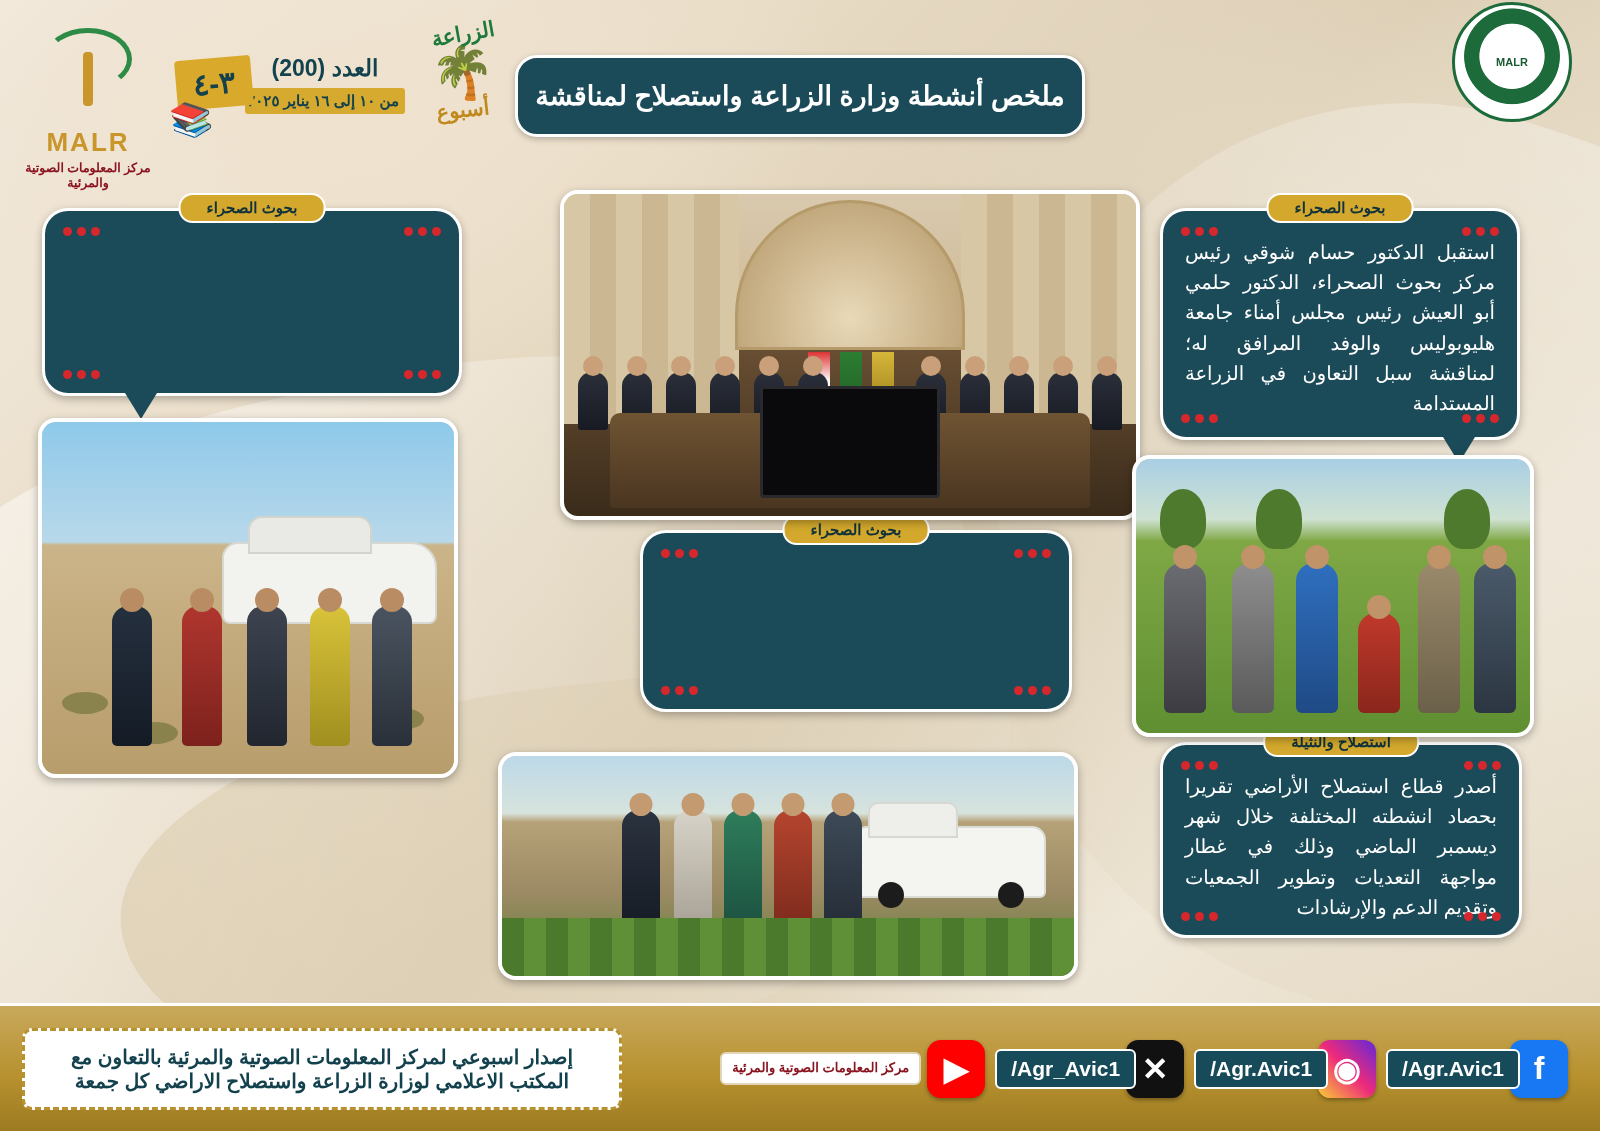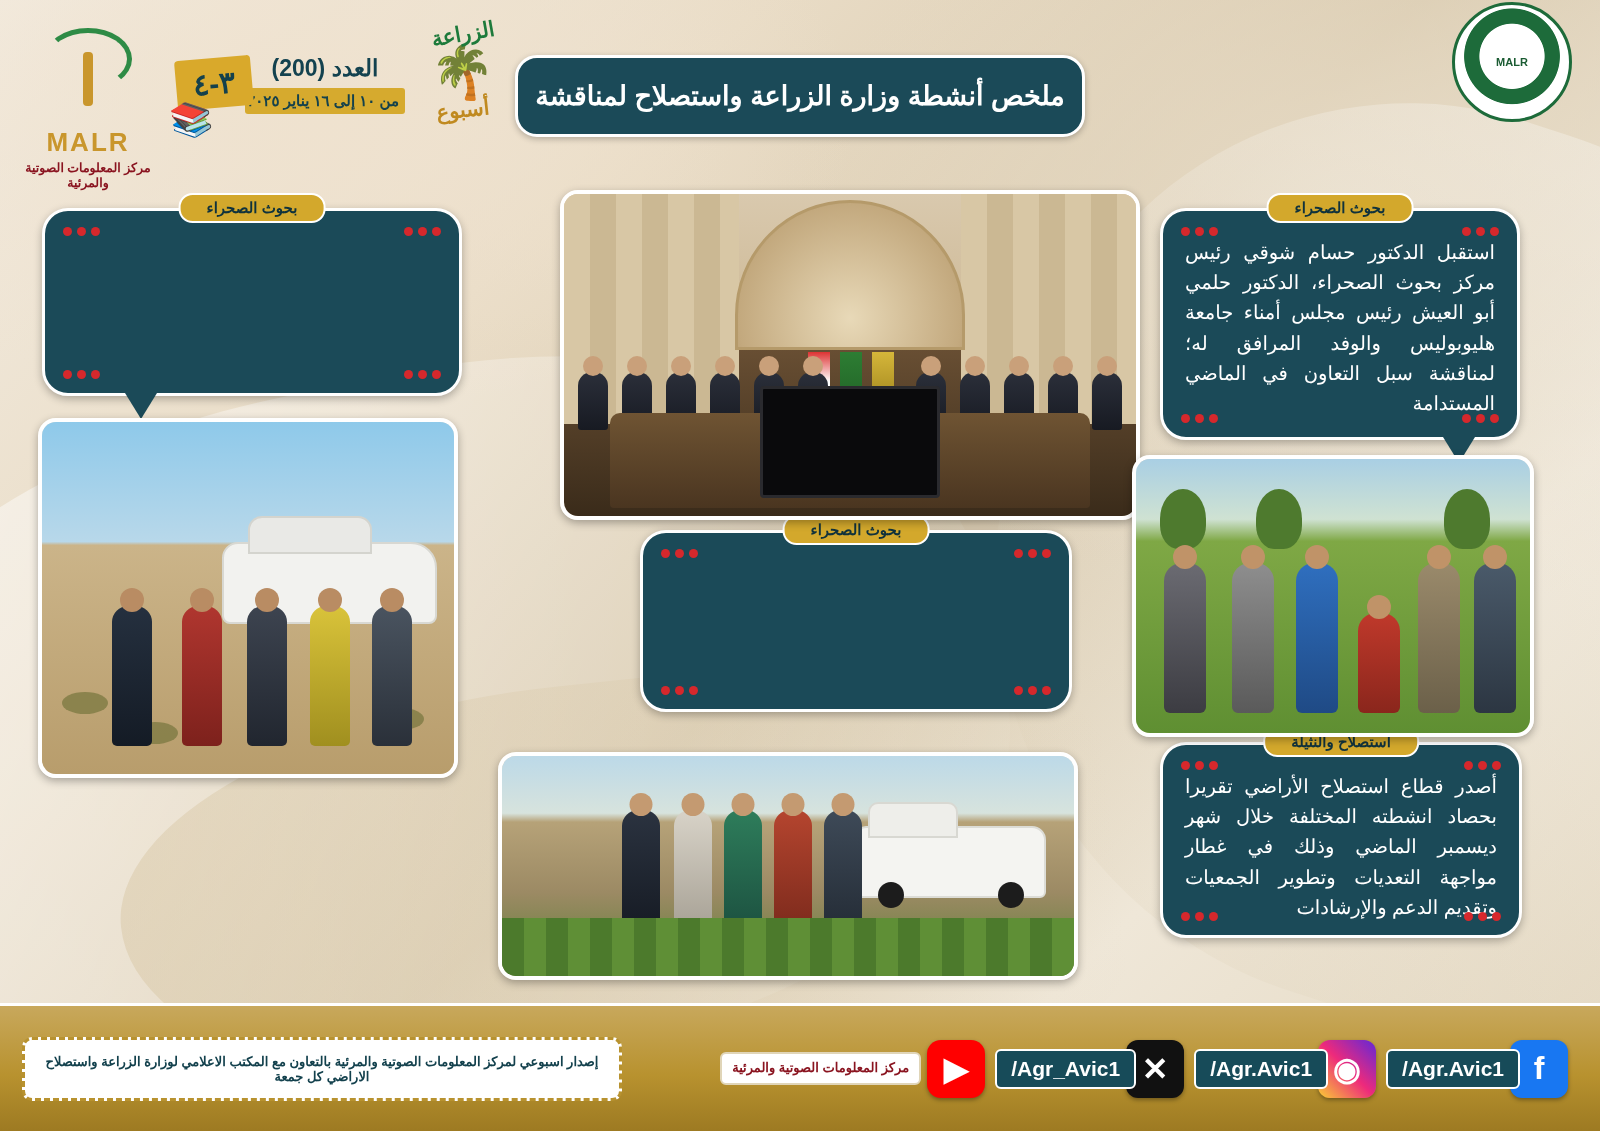--- a/index.html
+++ b/index.html
@@ -230,21 +230,21 @@
     border: 2px solid #fff;
   }
   .avic-footer-mark {
     background: #fff; border: 2px solid #e0d5b8; border-radius: 6px;
     color: #8a1420; font-weight: bold; font-size: 13px; padding: 6px 10px;
     line-height: 1.25; text-align: center; margin-right: 6px;
   }
   .footer-note {
     margin-left: 22px; margin-right: auto;
     background: #fff; border: 3px dashed #b8922f; border-radius: 10px;
-    color: #13414d; font-weight: bold; font-size: 13px;
+    color: #13414d; font-weight: bold; font-size: 20px;
     padding: 14px 18px; direction: rtl; max-width: 600px; text-align: center;
   }
 
   .logo-badge {
     width: 100%; height: 120px; border-radius: 50%;
     background: radial-gradient(circle at 50% 45%, #ffffff 38%, #1d6b3a 39%, #1d6b3a 56%, #ffffff 57%);
     border: 3px solid #1d6b3a; position: relative;
   }
   .logo-badge .inner {
     position: absolute; left: 50%; top: 50%; transform: translate(-50%,-50%);
@@ -333,21 +333,21 @@
   <div class="dots d-tr">
       <span></span>
       <span></span>
       <span></span>
     </div>
   <div class="dots d-tl">
       <span></span>
       <span></span>
       <span></span>
     </div>
-  <p>استقبل الدكتور حسام شوقي رئيس مركز بحوث الصحراء، الدكتور حلمي أبو العيش رئيس مجلس أمناء جامعة هليوبوليس والوفد المرافق له؛ لمناقشة سبل التعاون في الماضي المستدامة</p>
+  <p>استقبل الدكتور حسام شوقي رئيس مركز بحوث الصحراء، الدكتور حلمي أبو العيش رئيس مجلس أمناء جامعة هليوبوليس والوفد المرافق له؛ لمناقشة سبل التعاون في الزراعة المستدامة</p>
   <div class="dots d-br">
       <span></span>
       <span></span>
       <span></span>
     </div>
   <div class="dots d-bl">
       <span></span>
       <span></span>
       <span></span>
     </div>

